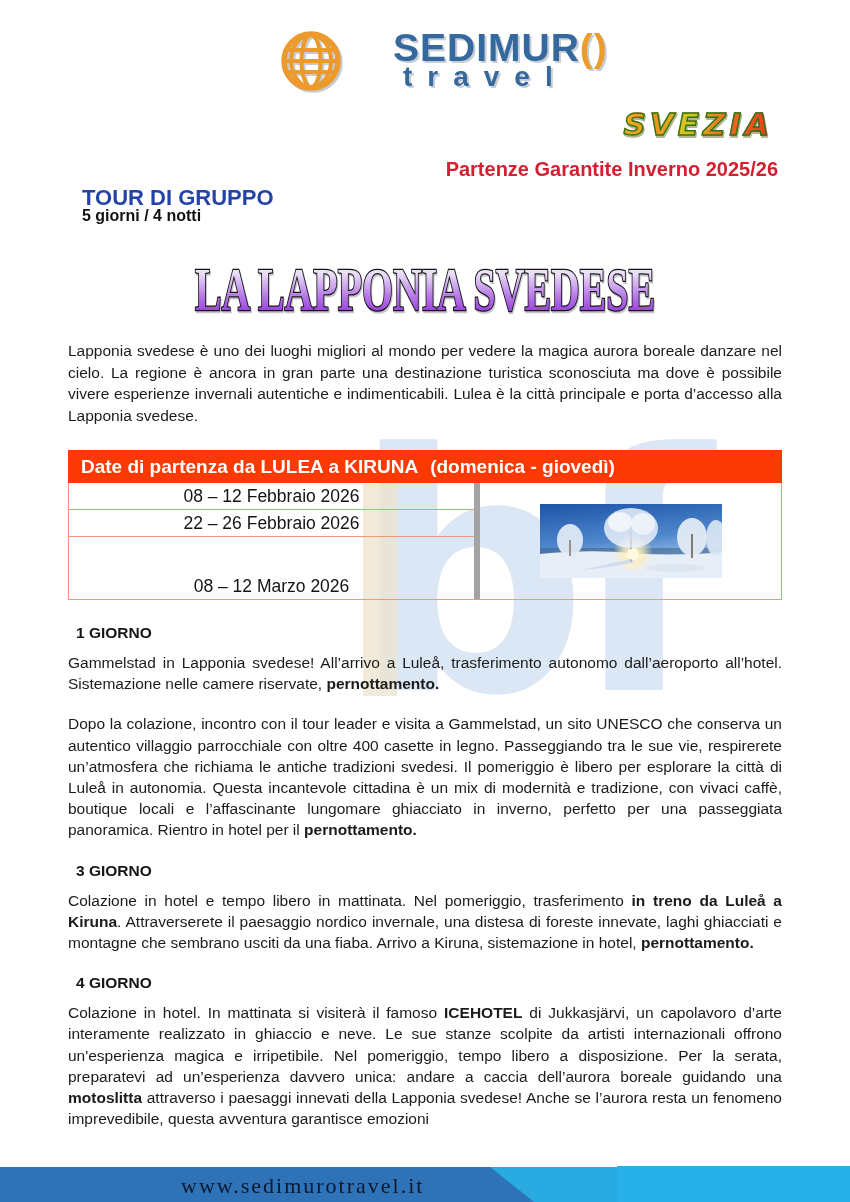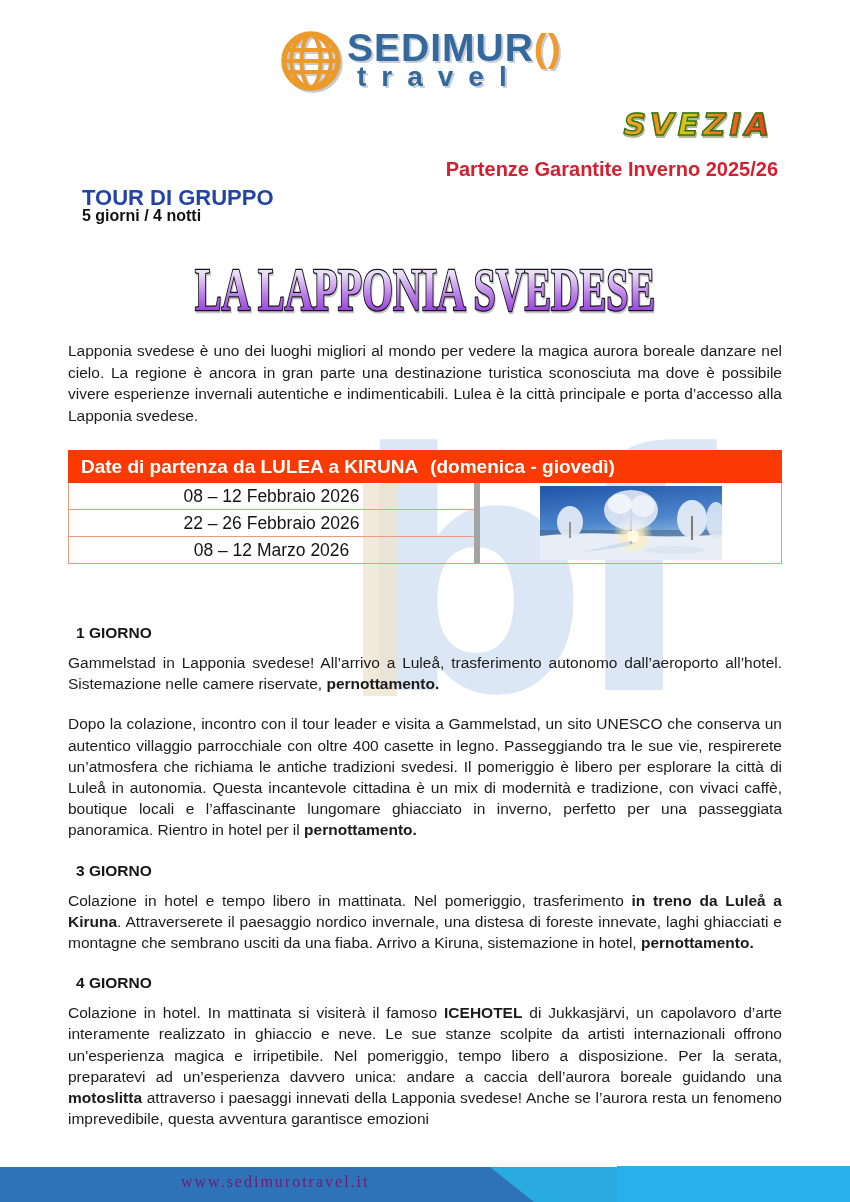--- a/index.html
+++ b/index.html
@@ -11,21 +11,21 @@
   .watermark{
     position:absolute;left:352px;top:420px;z-index:0;
     font-family:"DejaVu Sans",sans-serif;font-weight:bold;
     font-size:330px;line-height:0.95;letter-spacing:-18px;color:#dbe7f4;
     user-select:none;
   }
   .wm-beige{position:absolute;left:363px;top:484px;width:34px;height:212px;
     background:#ece3cd;opacity:.75;z-index:0;}
   .layer{position:relative;z-index:1;}
   
-  .logo{position:absolute;top:28px;left:278px;display:flex;align-items:flex-start;}
+  .logo{position:absolute;top:28px;left:278px;display:flex;align-items:flex-start;gap:46px;}
   .globe{filter:drop-shadow(2px 2px 0 rgba(125,140,158,.45));}
   .logo-text{margin-left:3px;}
   .brand-line{
     font-size:39px;font-weight:bold;letter-spacing:1px;color:#35689c;line-height:40px;
     text-shadow:2px 2px 0 rgba(150,165,182,.55);
   }
   .brand-paren{color:#ee9b2d;}
   .brand-sub{
     font-size:28px;font-weight:bold;color:#35689c;letter-spacing:15px;
     line-height:26px;margin-top:-4px;padding-left:10px;
@@ -59,36 +59,36 @@
     line-height:33px;padding-left:13px;box-sizing:border-box;
   }
   .banner-route{color:#ffffff;}
   .banner-suffix{margin-left:12px;}
   .dep-body{display:flex;border:1px solid #f2977c;border-top:none;}
   .dep-dates{width:405px;border-right:6px solid #a3a3a3;}
   .date-row{
     height:26px;line-height:26px;text-align:center;font-size:17.5px;color:#141414;
     border-bottom:1px solid #f2977c;
   }
-  .date-row:last-child{border-bottom:none;}
+  .date-row:last-child{border-bottom:none;margin-top:36px;}
   .dep-photo-cell{flex:1;display:flex;align-items:center;justify-content:center;}
   
   .itinerary{position:absolute;top:614px;left:68px;width:714px;}
   .day h3{margin:8px;font-size:15.5px;line-height:22px;font-weight:bold;color:#151515;}
   .day p{margin:0 0 19px 0;font-size:15.5px;line-height:21.2px;text-align:justify;}
   
   .footer{position:absolute;left:0;bottom:0;width:850px;height:35px;background:#29aae1;z-index:2;}
   .footer-light2{position:absolute;right:0;top:-1px;width:233px;height:36px;background:#27b0e9;}
   .footer-dark{
     position:absolute;left:0;top:0;width:534px;height:35px;background:#2e73b8;
     clip-path:polygon(0 0,490px 0,534px 100%,0 100%);
   }
   .footer-url{
     position:absolute;left:181px;top:6px;font-family:"Liberation Serif",serif;
-    font-size:16px;letter-spacing:2px;color:#701a75;z-index:3;
+    font-size:22px;letter-spacing:2px;color:#0f172a;z-index:3;
   }
 </style>
 </head>
 <body>
 
 <div class="page">
 
   <div class="watermark">bf</div>
   <div class="wm-beige"></div>
 

